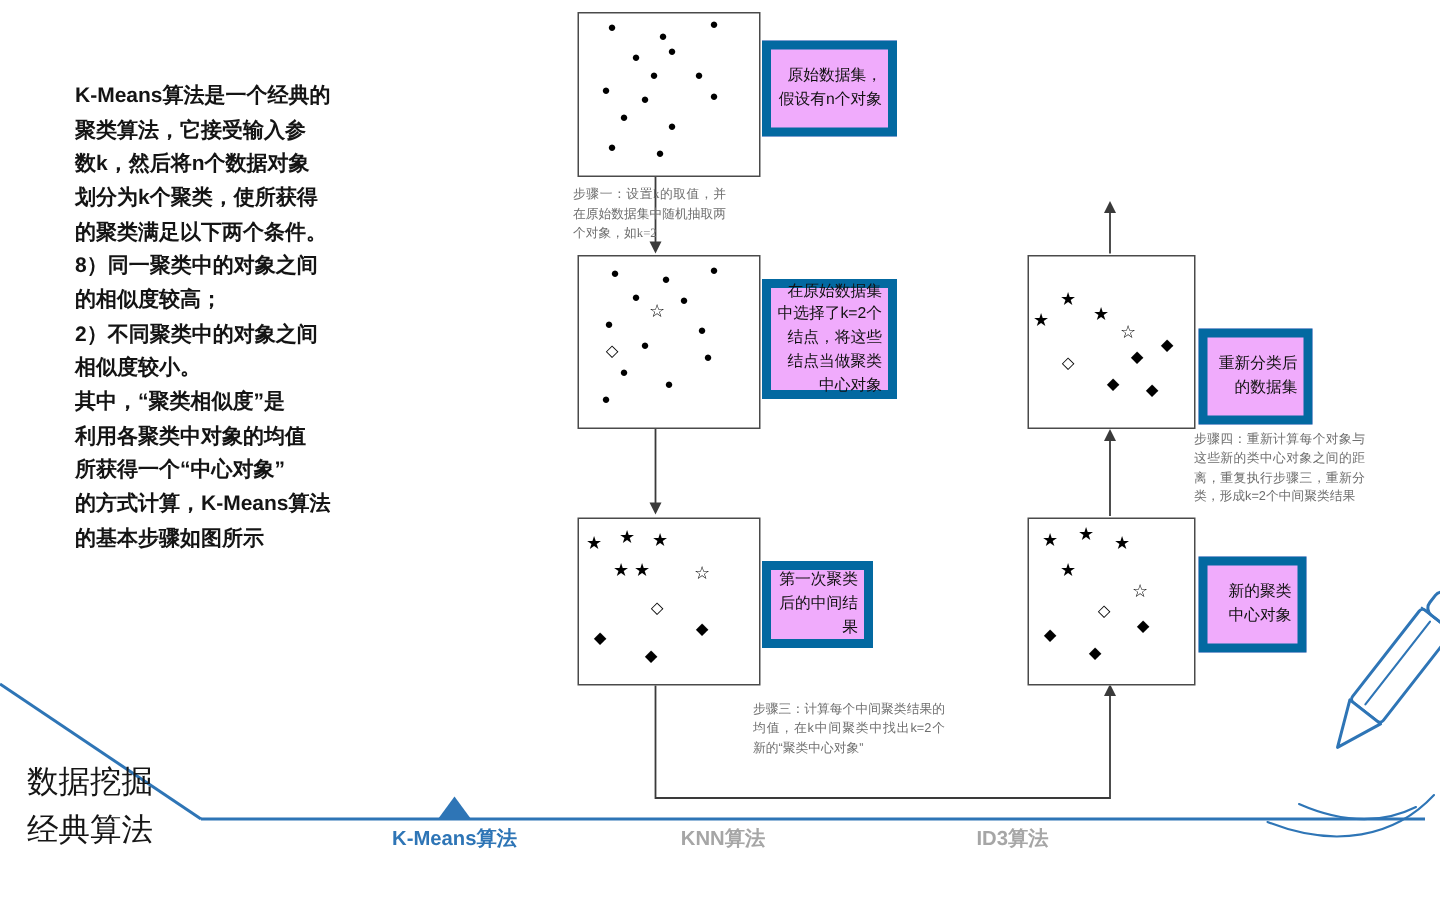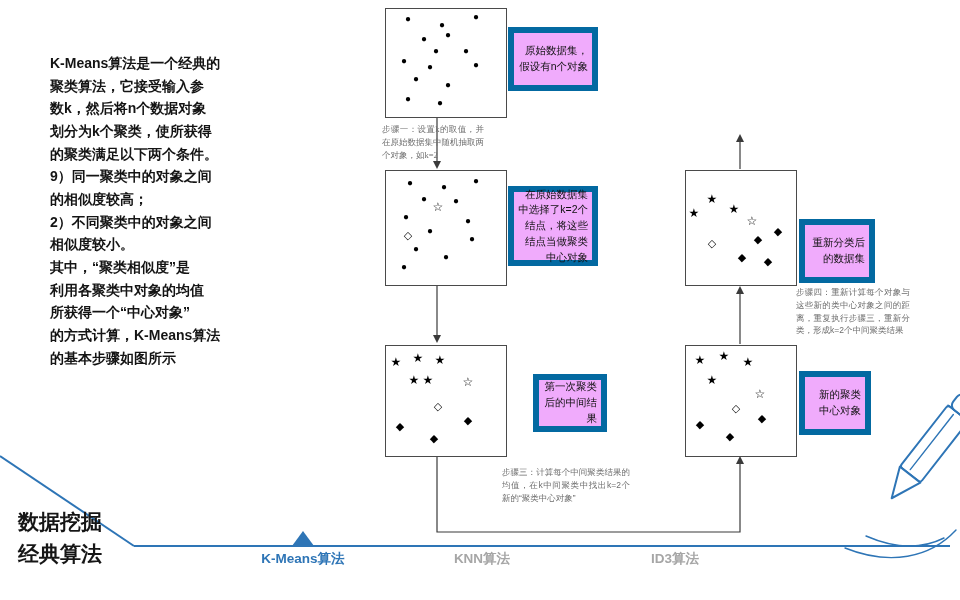--- a/index.html
+++ b/index.html
@@ -31,36 +31,36 @@
   .pt-m,.pt-M{font-size:11px;}
   .labelbox{
     position:absolute;border:6px solid #0369a1;background:#f0abfc;box-sizing:border-box;
     display:flex;align-items:center;justify-content:center;text-align:right;
     font-size:10.5px;line-height:1.5;padding:3px 4px;color:#111;
   }
   .steptext{
     position:absolute;font-size:8.5px;line-height:1.5;color:var(--steptext);text-align:justify;
   }
   .footer-title{
-    position:absolute;left:18px;top:506px;font-size:21px;font-weight:bold;
+    position:absolute;left:18px;top:506px;font-size:21px;font-weight:normal;
     line-height:1.5;white-space:pre-line;color:#161616;
   }
   .tab{position:absolute;top:550px;font-size:13.5px;font-weight:bold;text-align:center;cursor:pointer;}
   .tab-active{color:var(--accent);}
   .tab-inactive{color:var(--inactive);}
 
   
   #sc1{left:385px;top:8px;width:120px;height:108px;}
   #sc2{left:385px;top:170px;width:120px;height:114px;}
   #sc3{left:385px;top:345px;width:120px;height:110px;}
   #sc4{left:685px;top:345px;width:110px;height:110px;}
   #sc5{left:685px;top:170px;width:110px;height:114px;}
   #lb1{left:508px;top:27px;width:90px;height:64px;}
   #lb2{left:508px;top:186px;width:90px;height:80px;}
-  #lb3{left:508px;top:374px;width:74px;height:58px;margin-left:25px;}
+  #lb3{left:508px;top:374px;width:74px;height:58px;}
   #lb4{left:799px;top:371px;width:72px;height:64px;}
   #lb5{left:799px;top:193px;width:76px;height:64px;margin-top:26px;}
   #st1{left:382px;top:123px;width:102px;font-family:Liberation Serif, serif;}
   #st2{left:500px;top:287px;width:106px;}
   #st3{left:502px;top:466px;width:128px;}
   #st4{left:796px;top:286px;width:114px;}
   #st5{left:793px;top:44px;width:120px;}
   #tab-kmeans{left:248px;width:110px;}
   #tab-knn{left:432px;width:100px;}
   #tab-id3{left:625px;width:100px;}
@@ -98,21 +98,21 @@
       <path class="pencil-thin" d="M845,548 C890,566 930,558 956,530"></path>
       <path class="pencil-thin" d="M866,536 C898,550 924,548 944,538"></path>
     </g>
   </svg>
 
   <div class="intro">K-Means算法是一个经典的
 聚类算法，它接受输入参
 数k，然后将n个数据对象
 划分为k个聚类，使所获得
 的聚类满足以下两个条件。
-9）同一聚类中的对象之间
+8）同一聚类中的对象之间
 的相似度较高；
 2）不同聚类中的对象之间
 相似度较小。
 其中，“聚类相似度”是
 利用各聚类中对象的均值
 所获得一个“中心对象”
 的方式计算，K-Means算法
 的基本步骤如图所示</div>
 
   <div id="sc1" class="scatter">

